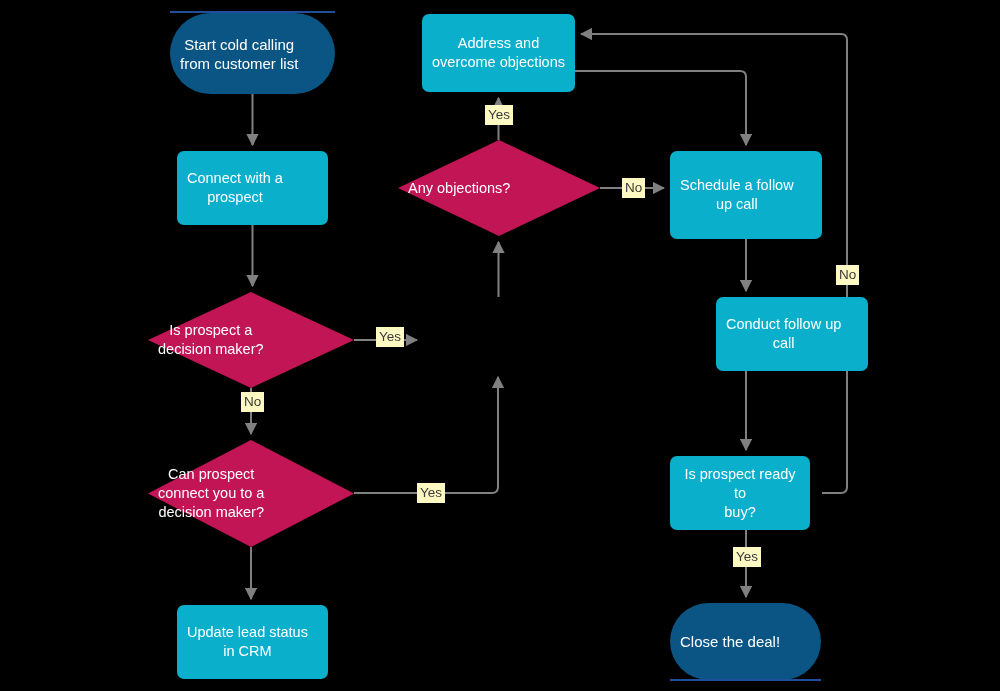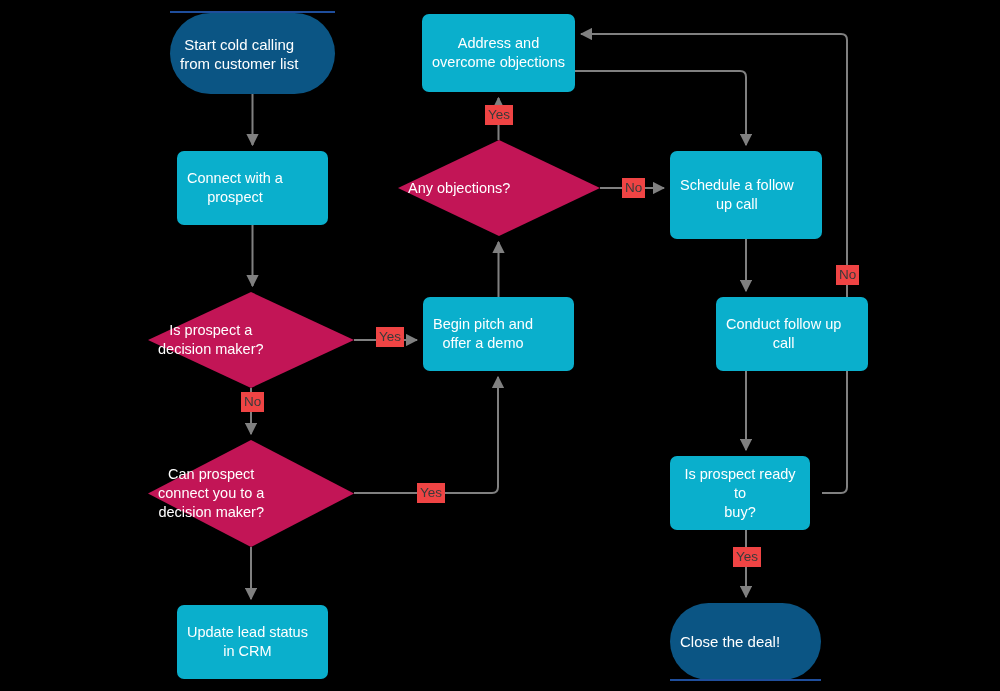--- a/index.html
+++ b/index.html
@@ -57,21 +57,21 @@
   .node-decision .node-label {
     position: relative;
     z-index: 2;
   }
   .node-label {
     padding: 0 10px;
     white-space: pre-line;
   }
   .edge-label {
     position: absolute;
-    background: #ef4444;
+    background: #fef9c3;
     color: #3A3A3A;
     font-size: 13.5px;
     line-height: 17px;
     padding: 1px 3px 2px 3px;
     z-index: 5;
     white-space: nowrap;
     font-family: "Liberation Sans", sans-serif;
   }
   .topline {
     position: absolute;
@@ -147,24 +147,20 @@
     <span class="node-label">Can prospect
 connect you to a
 decision maker?</span>
   </div>
 
   <div class="node node-process" style="left:177px; top:605px; width:151px; height:74px;">
     <span class="node-label">Update lead status
 in CRM</span>
   </div>
 
-  <div class="node node-process" style="left:423px; top:297px; width:151px; height:74px;">
-    <span class="node-label">Begin pitch and
-offer a demo</span>
-  </div>
 
   <div class="node node-process" style="left:422px; top:14px; width:153px; height:78px;">
     <span class="node-label">Address and
 overcome objections</span>
   </div>
 
   <div class="node node-decision" style="left:398px; top:140px; width:202px; height:96px;">
     <span class="dia-shape"></span>
     <span class="node-label">Any objections?</span>
   </div>

